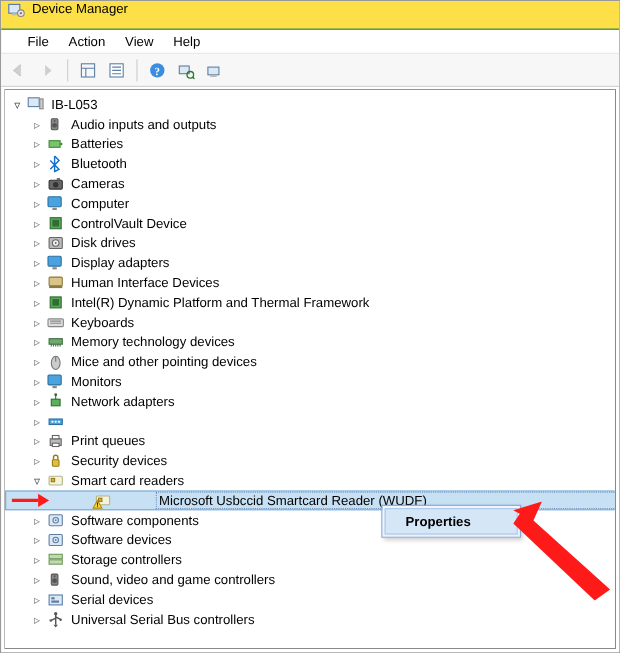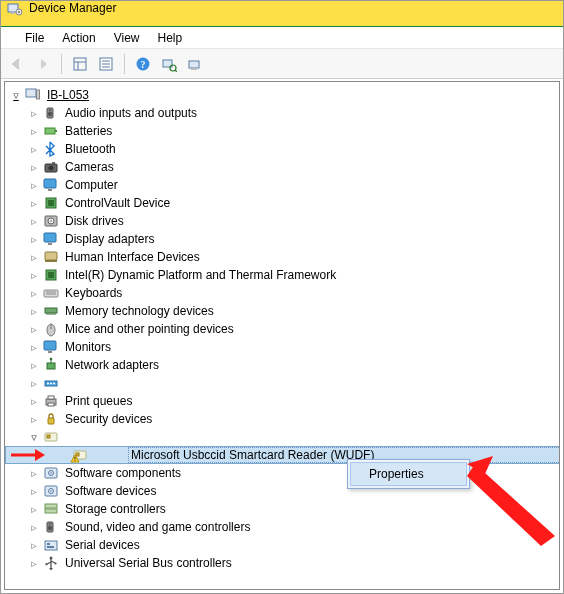--- a/index.html
+++ b/index.html
@@ -17,25 +17,25 @@
   .tree { padding:4px 0;}
   .row { display:flex; align-items:center; height:18px; white-space:nowrap; cursor:default;}
   .expander { width:14px; height:14px; display:flex; align-items:center; justify-content:center; color:#666; font-size:10px; margin-right:0px;}
   .expander.open::before { content:"▿"; font-size:11px; color:#444;}
   .expander.closed::before { content:"▹"; font-size:11px; color:#888;}
   .expander.none { visibility:hidden;}
   .icon { width:16px; height:16px; margin:0 4px 0 2px; display:flex; align-items:center; justify-content:center; flex:0 0 16px;}
   .label { font-size:12px; color:#000; padding:0 2px;}
   .selected { background:#c7e0f4 !important; border:1px solid #7aa7d0;}
   .selected .label{ background:#c7e0f4;}
-  .indent-0 { padding-left:4px;text-decoration:underline;}
+  .indent-0 { padding-left:4px;}
   .indent-1 { padding-left:22px;}
-  .indent-2 { padding-left:28px;gap:36px;}
+  .indent-2 { padding-left:42px;gap:36px;}
   .ctxmenu { position:absolute; border:1px solid #8aa9d6; background:linear-gradient(#f2f6fc,#e9f1fb); box-shadow:2px 2px 4px rgba(0,0,0,0.2); padding:2px;}
-  .ctxmenu .ctxitem { padding:4px 42px 4px 18px; font-weight:normal; font-size:12px; color:#000; background:#d5e6f7; border:1px solid #a9c7eb; cursor:default;}
+  .ctxmenu .ctxitem { padding:4px 42px 4px 18px; font-weight:bold; font-size:12px; color:#000; background:#d5e6f7; border:1px solid #a9c7eb; cursor:default;}
   .annot-arrow-left { position:absolute; pointer-events:none;}
   .annot-arrow-big { position:absolute; pointer-events:none;}
   svg { display:block;}
 </style>
 </head>
 <body>
 
 <div class="titlebar">
   <span class="appicon">
     <svg width="16" height="16" viewBox="0 0 16 16">
@@ -277,20 +277,21 @@
         </span>
     <span class="label">Security devices</span>
   </div>
       <div class="row indent-1">
     <span class="expander open"></span>
     <span class="icon">
           <svg width="16" height="16" viewBox="0 0 16 16">
             <use href="#i-smartcard"></use>
           </svg>
         </span>
+    <span class="label">Smart card readers</span>
   </div>
       <div class="row indent-2 selected">
     <span class="expander none"></span>
     <span class="icon">
           <span style="position:relative;display:inline-block;width:16px;height:16px">
             <svg width="16" height="16" viewBox="0 0 16 16">
               <use href="#i-smartcard"></use>
             </svg>
             <svg style="position:absolute;left:-2px;top:7px" width="10" height="10" viewBox="0 0 10 10">
               <use href="#i-warn"></use>

